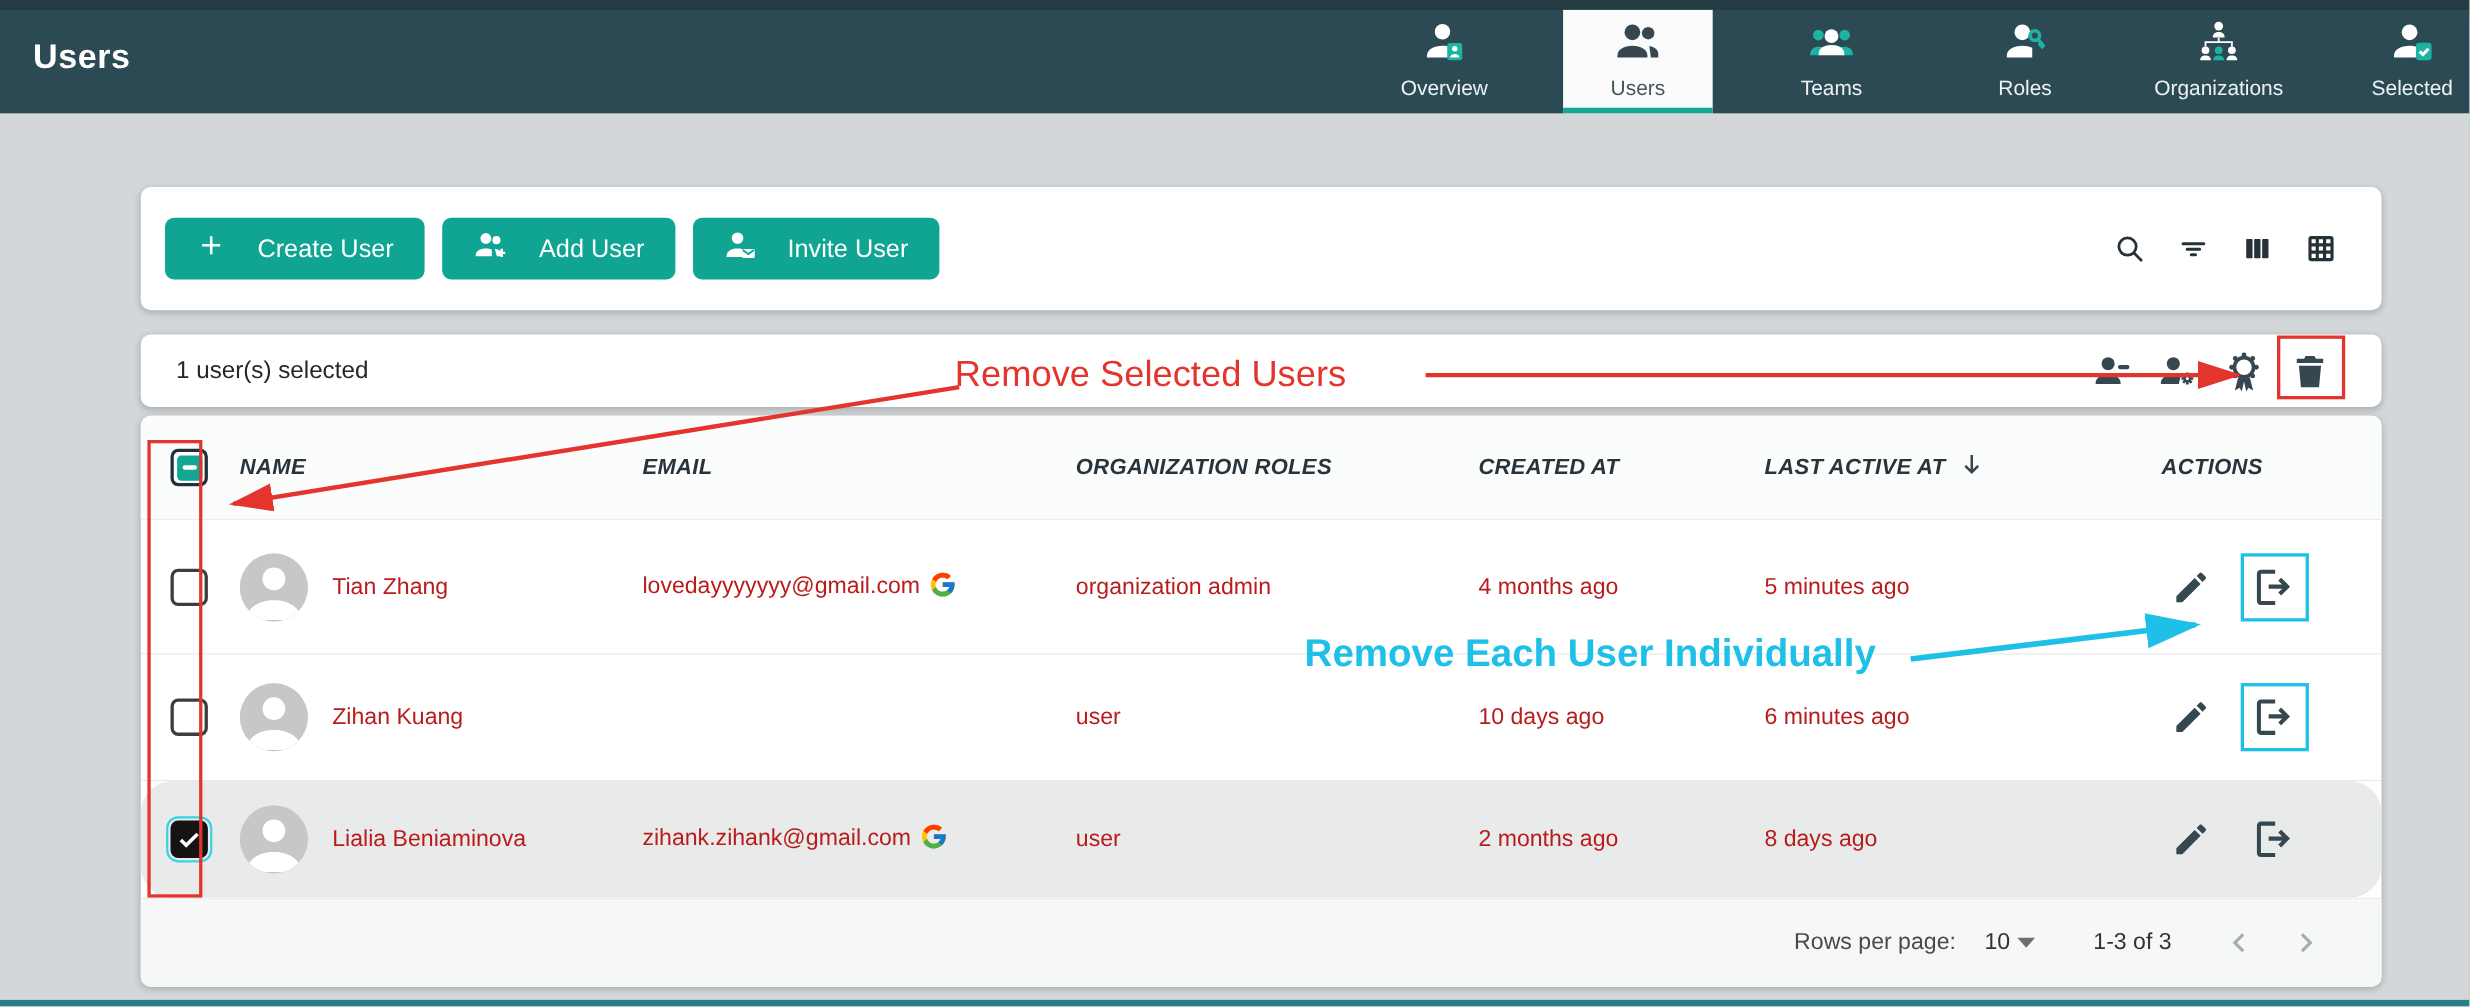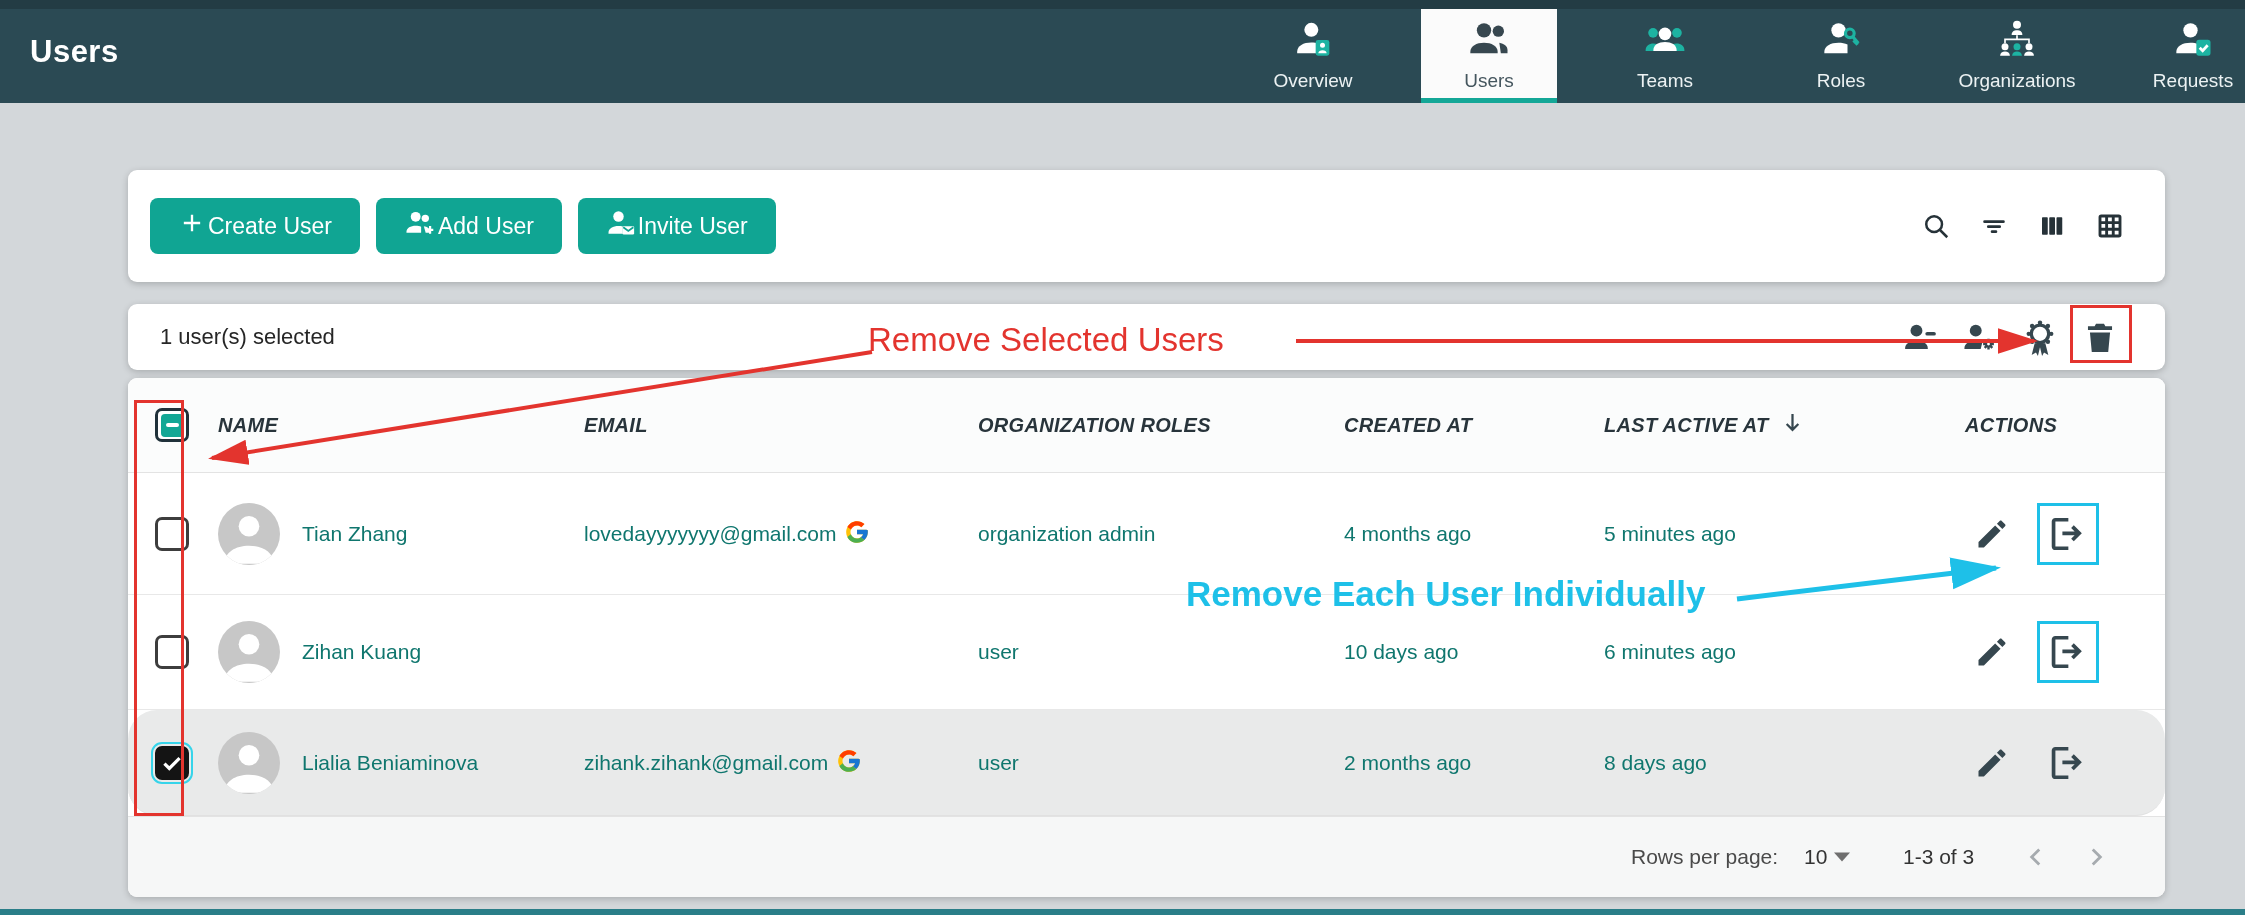--- a/index.html
+++ b/index.html
@@ -14,21 +14,21 @@
   .tab{width:136px;display:flex;flex-direction:column;align-items:center;justify-content:flex-end;
        gap:7px;padding-bottom:11px;cursor:pointer;color:#ecf2f3;}
   .tab .tlabel{font-size:19px;}
   .tab.active{background:#fbfbfb;color:#45565e;box-shadow:inset 0 -5px 0 #14a797;}
   .w{fill:#fff}.t{fill:#1db3a2}.dk{fill:#37474f}
   .bottombar{position:absolute;left:0;bottom:0;width:2245px;height:6px;background:#2a7e88;}
   
   .card{position:absolute;background:#fff;border-radius:9px;box-shadow:0 2px 7px rgba(0,0,0,.20);}
   .toolbar-card{left:128px;top:170px;width:2037px;height:112px;}
   .btnrow{position:absolute;left:22px;top:50%;transform:translateY(-50%);display:flex;gap:16px;}
-  .tealbtn{display:flex;align-items:center;gap:2px;height:56px;padding:0 28px;border:none;
+  .tealbtn{display:flex;align-items:center;gap:28px;height:56px;padding:0 28px;border:none;
            background:#10a593;color:#fff;font-size:23px;border-radius:8px;cursor:pointer;
            font-family:"Liberation Sans",sans-serif;}
   .toolicons{position:absolute;right:40px;top:50%;transform:translateY(-50%);
              display:flex;gap:28px;align-items:center;}
   .toolicons .ic{width:30px;height:30px;cursor:pointer;}
   
   .sel-card{left:128px;top:304px;width:2037px;height:66px;}
   .sel-text{position:absolute;left:32px;top:50%;transform:translateY(-50%);font-size:22px;color:#262626;}
   .selicons{position:absolute;right:48px;top:50%;transform:translateY(-50%);
             display:flex;gap:26px;align-items:center;}
@@ -43,21 +43,21 @@
   .tfoot{top:438px;height:81px;background:#f6f7f7;border-radius:0 0 9px 9px;border-top:1px solid #e3e3e3;}
   .cell{position:absolute;top:50%;transform:translateY(-50%);}
   .hlabel{font-size:20px;font-weight:700;color:#28343b;letter-spacing:.3px;}
   .c-check{left:12px;width:64px;display:flex;justify-content:center;}
   .c-name{left:90px;display:flex;align-items:center;gap:22px;}
   .c-email{left:456px;display:flex;align-items:center;gap:8px;}
   .c-role{left:850px;}
   .c-created{left:1216px;}
   .c-last{left:1476px;display:flex;align-items:center;gap:10px;}
   .c-actions{left:1837px;}
-  .ctext{font-size:21px;color:#0f766e;text-align:center;}
+  .ctext{font-size:21px;color:#b91c1c;text-align:center;}
   .avatar{width:62px;height:62px;border-radius:50%;background:#c7c7c7;overflow:hidden;flex:0 0 auto;}
   
   .cb{width:34px;height:34px;border:3px solid #20313a;border-radius:7px;background:#fff;
       display:flex;align-items:center;justify-content:center;box-sizing:border-box;cursor:pointer;}
   .cb .cbin{width:23px;height:23px;background:#12a795;border-radius:4px;
             display:flex;align-items:center;justify-content:center;}
   .cb .bar{width:13px;height:3.4px;background:#fff;border-radius:2px;}
   .cb.un{border-color:#3d3d3d;}
   .cb.chk{background:#141414;border-color:#141414;outline:2px solid #36d4ea;outline-offset:2px;}
   .act{position:absolute;top:50%;transform:translateY(-50%);cursor:pointer;}
@@ -182,21 +182,21 @@
         <span>
           <svg viewBox="0 0 24 24" width="40" height="40">
               <g class="w">
                 <circle cx="10.5" cy="6.8" r="4.3"></circle>
                 <path d="M2 20.5v-.8c0-3.5 3.8-5.5 8.5-5.5 1.7 0 3.3.3 4.6.8v5.5z"></path>
               </g>
               <rect class="t" x="14" y="12.5" width="8.5" height="9.5" rx="1.6"></rect>
               <path d="M16 17.2l1.8 1.8 3-3.2" fill="none" stroke="#fff" stroke-width="1.7"></path>
             </svg>
         </span>
-        <span class="tlabel">Requests</span>
+        <span class="tlabel">Selected</span>
       </div>
     </nav>
   </header>
 
   <section class="card toolbar-card">
     <div class="btnrow">
       <button class="tealbtn">
         <span><svg viewBox="0 0 24 24" width="28" height="28">
               <path d="M11 5h2v6h6v2h-6v6h-2v-6H5v-2h6z" fill="#fff"></path>
             </svg></span>

